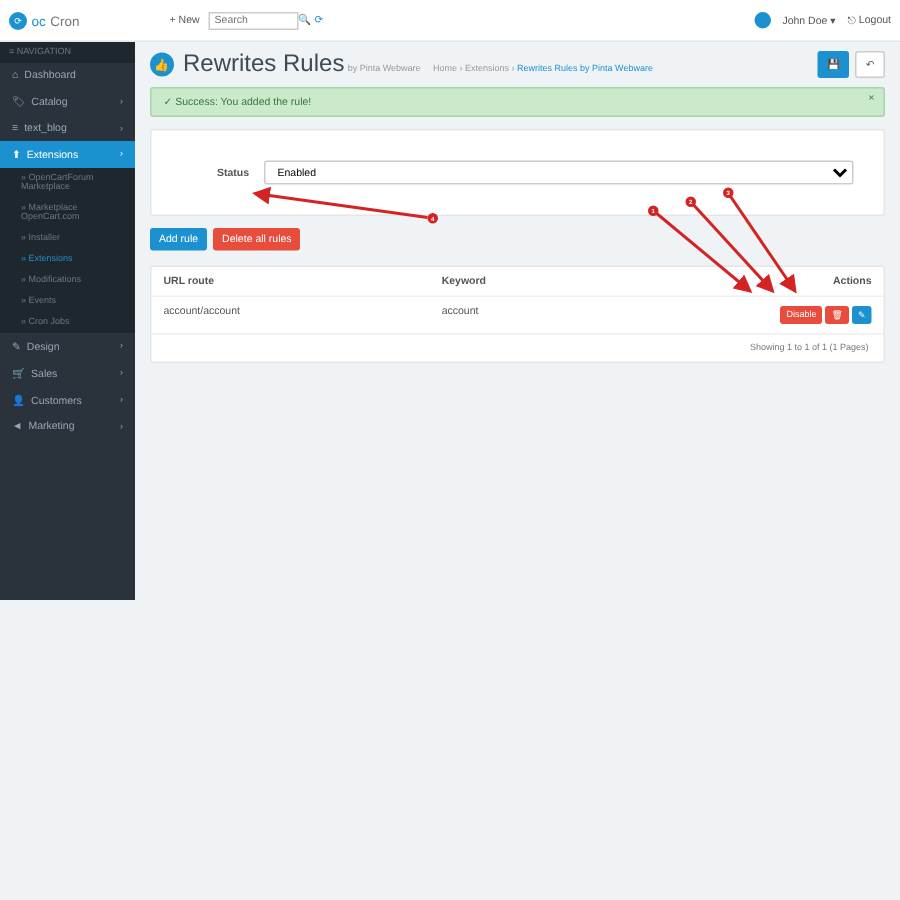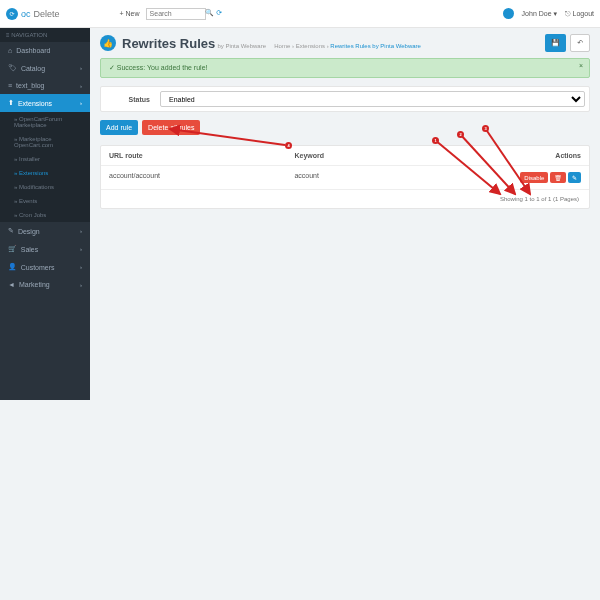--- a/index.html
+++ b/index.html
@@ -25,31 +25,31 @@
 .nav-item-main { display: flex; align-items: center; gap: 4px; }
 .nav-sub { background: #1f272e; }
 .nav-sub-item { padding: 4px 8px 4px 14px; font-size: 6px; color: #6a7683; cursor: pointer; }
 .nav-sub-item.active { color: #1c91d0; }
 .chev { font-size: 6px; }
 .icon { font-size: 7px; }
 .main { flex: 1; padding: 34px 10px 10px 10px; min-width: 0; }
 .page-header { display: flex; align-items: center; justify-content: space-between; margin-bottom: 6px; }
 .title-wrap { display: flex; align-items: center; gap: 6px; }
 .title-icon { width: 16px; height: 16px; background: #1c91d0; border-radius: 50%; color: #fff; display: flex; align-items: center; justify-content: center; font-size: 8px; }
-.title-text { font-size: 13px; color: #3e4a56; font-weight: 700; }
+.title-text { font-size: 16px; color: #3e4a56; font-weight: 400; }
 .title-sub { font-size: 6px; color: #999; }
 .breadcrumb { font-size: 6px; color: #999; margin-left: 6px; }
 .breadcrumb a { color: #1c91d0; text-decoration: none; }
 .header-actions { display: flex; gap: 4px; }
 .btn { padding: 4px 6px; border: none; border-radius: 2px; font-size: 7px; cursor: pointer; color: #fff; }
 .btn-primary { background: #1c91d0; }
 .btn-default { background: #fff; color: #555; border: 1px solid #ccc; }
 .alert { background: #cbeacb; border: 1px solid #a5d6a5; color: #3c763d; padding: 5px 8px; font-size: 7px; border-radius: 2px; margin-bottom: 8px; position: relative; }
 .alert-close { position: absolute; right: 6px; top: 3px; cursor: pointer; color: #3c763d; }
-.panel { background: #fff; border: 1px solid #e5e5e5; border-radius: 2px; padding: 4px; margin-bottom: 8px; }
+.panel { background: #fff; border: 1px solid #e5e5e5; border-radius: 2px; padding: 20px; margin-bottom: 8px; }
 .form-row { display: flex; align-items: center; }
 .form-label { width: 55px; text-align: right; padding-right: 10px; font-size: 7px; color: #555; font-weight: 600; }
 .form-control { flex: 1; height: 16px; border: 1px solid #ccc; border-radius: 2px; font-size: 7px; padding: 0 4px; background: #fff; }
 .action-row { display: flex; gap: 4px; margin-bottom: 10px; }
 .btn-danger { background: #e74c3c; }
 .table { width: 100%; }
 .table-row { display: flex; border-bottom: 1px solid #eee; }
 .table-row.header { font-weight: 600; font-size: 7px; color: #555; }
 .table-cell { padding: 6px 8px; font-size: 7px; color: #555; }
 .cell-route { flex: 0 0 38%; }
@@ -63,21 +63,21 @@
 .annot-circle { position: absolute; width: 7px; height: 7px; background: #d32323; border-radius: 50%; color: #fff; font-size: 4px; display: flex; align-items: center; justify-content: center; font-weight: bold; }
 .arrow-svg { position: absolute; overflow: visible; }
 </style>
 </head>
 <body>
 
 <div class="topbar">
   <div class="logo">
     <div class="logo-circle">⟳</div>
     <span class="logo-text">oc</span>
-      <span class="logo-text2">Delete</span>
+      <span class="logo-text2">Cron</span>
   </div>
   <div class="new-btn">+ New</div>
   <div class="top-search">
     <input type="text" placeholder="Search" style="">
     <span class="top-refresh">🔍 ⟳</span>
   </div>
   <div class="top-right">
     <div class="avatar"></div>
     <div class="user">John Doe ▾</div>
     <div class="logout">⎋ <span>Logout</span></div>

